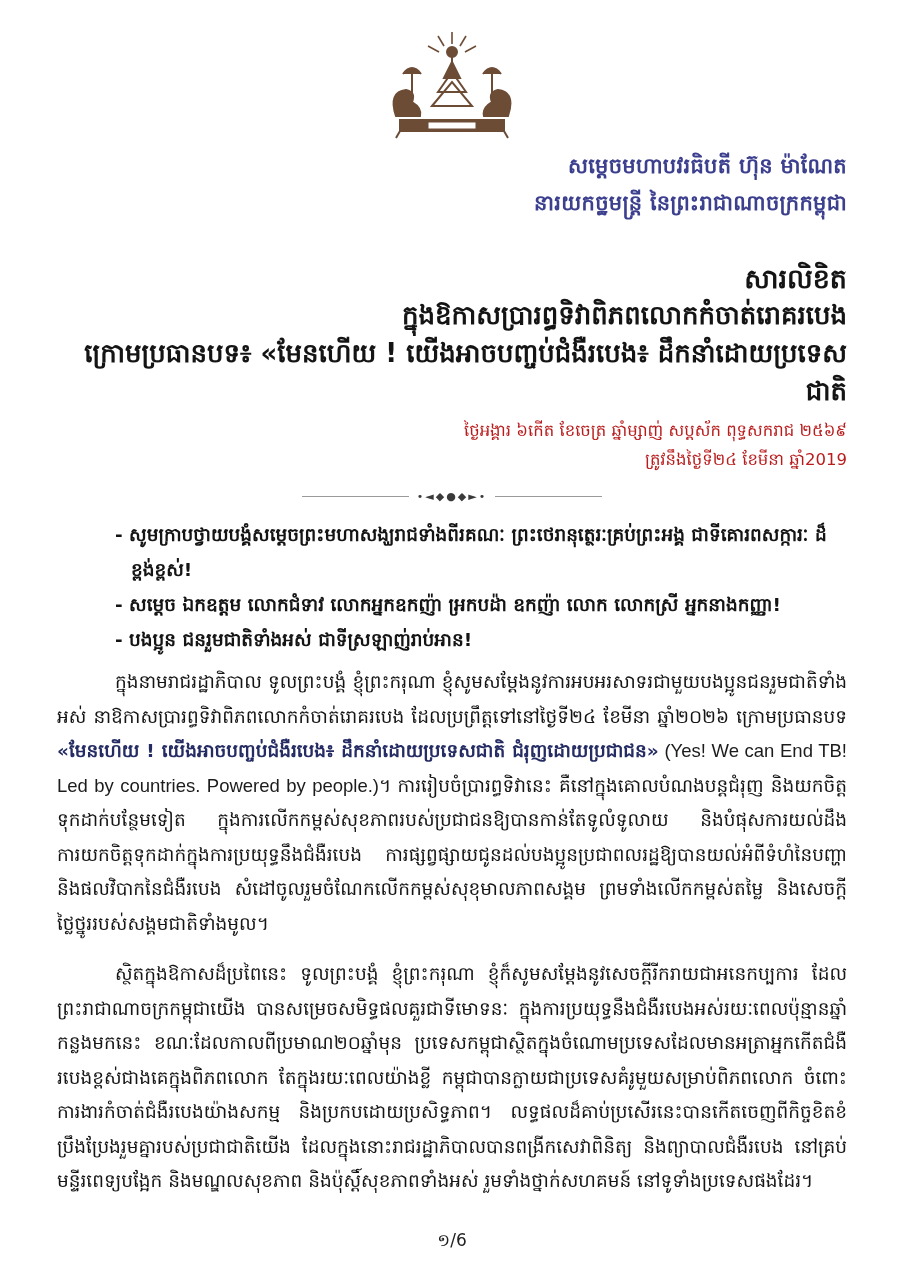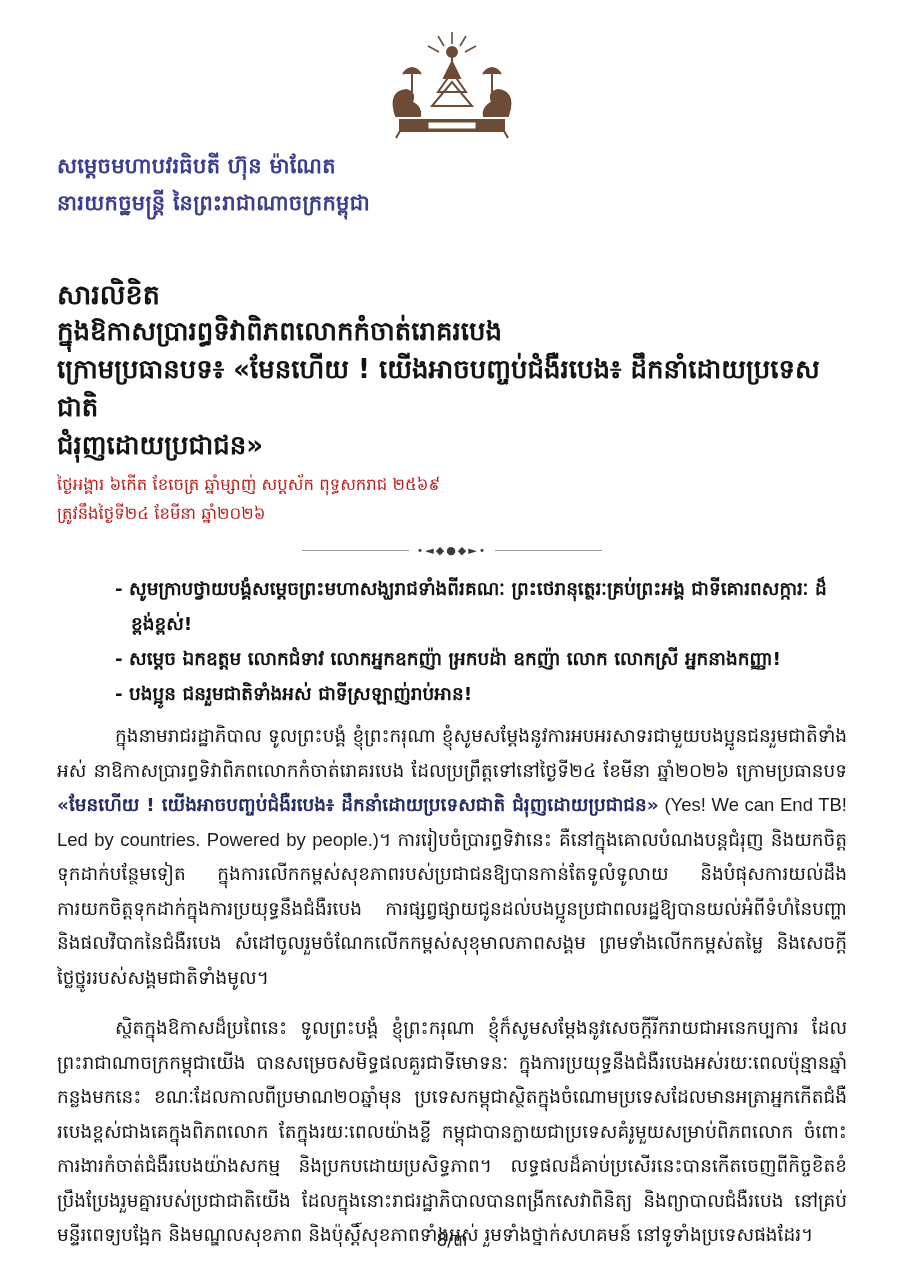--- a/index.html
+++ b/index.html
@@ -1,24 +1,24 @@
 <!DOCTYPE html>
 <html><head>
 <meta charset="utf-8">
 <style>
   html,body{margin:0;padding:0;background:#e8e8e8;}
   .page{
     width:904px;height:1280px;margin:0 auto;background:#ffffff;
     font-family:"DejaVu Sans","Liberation Sans",sans-serif;color:#141414;
     position:relative;box-sizing:border-box;padding:30px 57px 0 57px;overflow:hidden;
   }
-  .center{text-align:left;}
+  .center{text-align:right;}
   .emblem-wrap{height:118px;display:flex;justify-content:center;align-items:flex-start;}
   .hdr-line{color:#3b3f8e;font-weight:bold;font-size:21px;line-height:37px;letter-spacing:.3px;}
-  .doc-title{font-size:27px;font-weight:bold;margin-top:56px;line-height:34px;}
+  .doc-title{font-size:27px;font-weight:bold;margin-top:40px;line-height:34px;}
   .sub-bold{font-size:26px;font-weight:bold;line-height:38px;}
   .date-line{font-size:16.5px;line-height:29px;color:#b91c1c;}
   .date-block{margin-top:6px;}
   .divider{display:flex;align-items:center;justify-content:center;margin:16px auto 6px auto;width:300px;color:#3a3a3a;font-size:11px;}
   .divider .rule{flex:1;border-top:1px solid #9a9a9a;height:0;}
   .divider .orn{padding:0 8px;letter-spacing:2px;}
   .salutations{margin:14px 0 0 58px;font-weight:bold;font-size:18.5px;line-height:35px;}
   .salute-item{padding-left:16px;text-indent:-16px;}
   .para{font-size:18.5px;line-height:34.5px;text-align:justify;text-indent:58px;margin:16px 0 0 0;}
   .para.first{margin-top:8px;}
@@ -63,38 +63,37 @@
       </g>
     </svg>
   </div>
 
   <div class="center hdr-line">សម្តេចមហាបវរធិបតី ហ៊ុន ម៉ាណែត</div>
   <div class="center hdr-line">នារយកច្ឋមន្ត្រី នៃព្រះរាជាណាចក្រកម្ពុជា</div>
 
   <div class="center doc-title">សារលិខិត</div>
   <div class="center sub-bold">ក្នុងឱកាសប្រារព្ធទិវាពិភពលោកកំចាត់រោគរបេង</div>
   <div class="center sub-bold">ក្រោមប្រធានបទ៖ «មែនហើយ ! យើងអាចបញ្ចប់ជំងឺរបេង៖ ដឹកនាំដោយប្រទេសជាតិ</div>
-  <div class="center sub-bold">ជំរុញដោយប្រជាជន»</div>
 
   <div class="date-block">
     <div class="center date-line">ថ្ងៃអង្គារ ៦កើត ខែចេត្រ ឆ្នាំម្សាញ់ សប្តស័ក ពុទ្ធសករាជ ២៥៦៩</div>
-    <div class="center date-line">ត្រូវនឹងថ្ងៃទី២៤ ខែមីនា ឆ្នាំ២០២៦</div>
+    <div class="center date-line">ត្រូវនឹងថ្ងៃទី២៤ ខែមីនា ឆ្នាំ2019</div>
   </div>
 
   <div class="divider">
     <span class="rule"></span>
     <span class="orn">•◄◆●◆►•</span>
     <span class="rule"></span>
   </div>
 
   <div class="salutations">
     <div class="salute-item">- សូមក្រាបថ្វាយបង្គំសម្តេចព្រះមហាសង្ឃរាជទាំងពីរគណៈ ព្រះថេរានុត្ថេរៈគ្រប់ព្រះអង្គ ជាទីគោរពសក្ការៈ ដ៏ខ្ពង់ខ្ពស់!</div>
     <div class="salute-item">- សម្តេច ឯកឧត្តម លោកជំទាវ លោកអ្នកឧកញ៉ា អ្រកបដ៉ា ឧកញ៉ា លោក លោកស្រី អ្នកនាងកញ្ញា!</div>
     <div class="salute-item">- បងប្អូន ជនរួមជាតិទាំងអស់ ជាទីស្រឡាញ់រាប់អាន!</div>
   </div>
 
   <p class="para first"><span>ក្នុងនាមរាជរដ្ឋាភិបាល ទូលព្រះបង្គំ ខ្ញុំព្រះករុណា ខ្ញុំសូមសម្តែងនូវការអបអរសាទរជាមួយបងប្អូនជនរួមជាតិទាំងអស់ នាឱកាសប្រារព្ធទិវាពិភពលោកកំចាត់រោគរបេង ដែលប្រព្រឹត្តទៅនៅថ្ងៃទី២៤ ខែមីនា ឆ្នាំ២០២៦ ក្រោមប្រធានបទ </span><span class="theme-inline">«មែនហើយ ! យើងអាចបញ្ចប់ជំងឺរបេង៖ ដឹកនាំដោយប្រទេសជាតិ ជំរុញដោយប្រជាជន»</span><span class="latin-inline"> (Yes! We can End TB! Led by countries. Powered by people.)។ </span><span>ការរៀបចំប្រារព្ធទិវានេះ គឺនៅក្នុងគោលបំណងបន្តជំរុញ និងយកចិត្តទុកដាក់បន្ថែមទៀត ក្នុងការលើកកម្ពស់សុខភាពរបស់ប្រជាជនឱ្យបានកាន់តែទូលំទូលាយ និងបំផុសការយល់ដឹង ការយកចិត្តទុកដាក់ក្នុងការប្រយុទ្ធនឹងជំងឺរបេង ការផ្សព្វផ្សាយជូនដល់បងប្អូនប្រជាពលរដ្ឋឱ្យបានយល់អំពីទំហំនៃបញ្ហា និងផលវិបាកនៃជំងឺរបេង សំដៅចូលរួមចំណែកលើកកម្ពស់សុខុមាលភាពសង្គម ព្រមទាំងលើកកម្ពស់តម្លៃ និងសេចក្តីថ្លៃថ្នូររបស់សង្គមជាតិទាំងមូល។</span></p>
 
   <p class="para">ស្ថិតក្នុងឱកាសដ៏ប្រពៃនេះ ទូលព្រះបង្គំ ខ្ញុំព្រះករុណា ខ្ញុំក៏សូមសម្តែងនូវសេចក្តីរីករាយជាអនេកប្បការ ដែលព្រះរាជាណាចក្រកម្ពុជាយើង បានសម្រេចសមិទ្ធផលគួរជាទីមោទនៈ ក្នុងការប្រយុទ្ធនឹងជំងឺរបេងអស់រយៈពេលប៉ុន្មានឆ្នាំកន្លងមកនេះ ខណៈដែលកាលពីប្រមាណ២០ឆ្នាំមុន ប្រទេសកម្ពុជាស្ថិតក្នុងចំណោមប្រទេសដែលមានអត្រាអ្នកកើតជំងឺរបេងខ្ពស់ជាងគេក្នុងពិភពលោក តែក្នុងរយៈពេលយ៉ាងខ្លី កម្ពុជាបានក្លាយជាប្រទេសគំរូមួយសម្រាប់ពិភពលោក ចំពោះការងារកំចាត់ជំងឺរបេងយ៉ាងសកម្ម និងប្រកបដោយប្រសិទ្ធភាព។ លទ្ធផលដ៏គាប់ប្រសើរនេះបានកើតចេញពីកិច្ចខិតខំប្រឹងប្រែងរួមគ្នារបស់ប្រជាជាតិយើង ដែលក្នុងនោះរាជរដ្ឋាភិបាលបានពង្រីកសេវាពិនិត្យ និងព្យាបាលជំងឺរបេង នៅគ្រប់មន្ទីរពេទ្យបង្អែក និងមណ្ឌលសុខភាព និងប៉ុស្តិ៍សុខភាពទាំងអស់ រួមទាំងថ្នាក់សហគមន៍ នៅទូទាំងប្រទេសផងដែរ។</p>
 
-  <div class="page-footer">8/៣</div>
+  <div class="page-footer">១/6</div>
 
 </div>
 
 </body></html>

